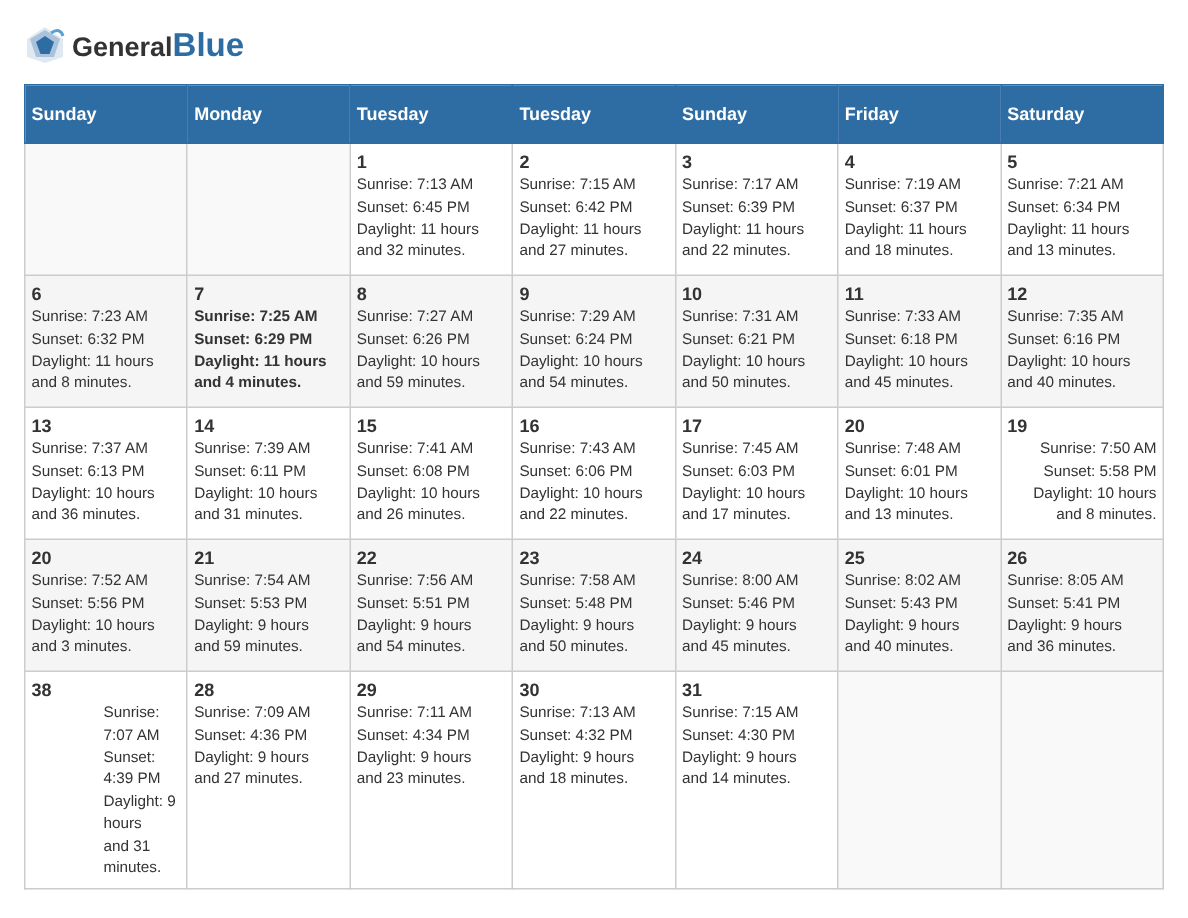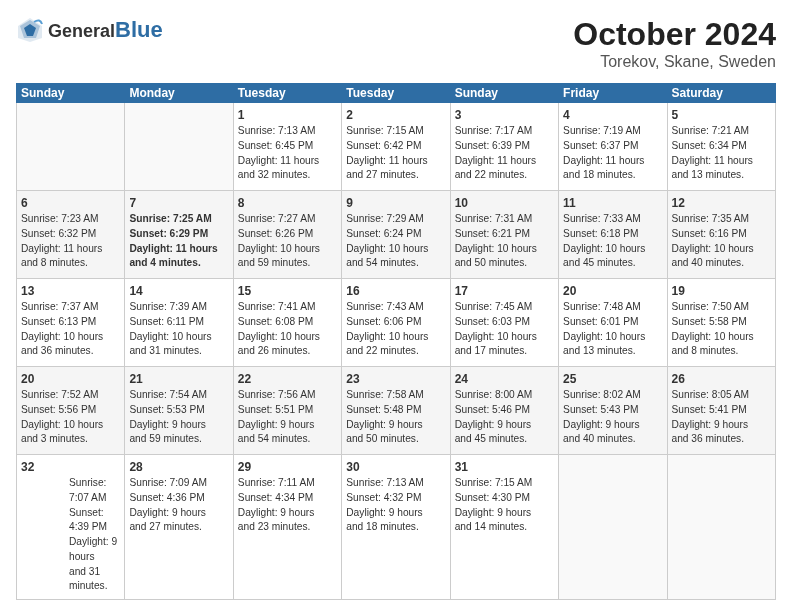--- a/index.html
+++ b/index.html
@@ -51,21 +51,21 @@
     table {
       width: 100%;
       border-collapse: collapse;
       table-layout: fixed;
     }
     thead tr th {
       background-color: #2e6da4;
       color: #fff;
       font-size: 12px;
       font-weight: bold;
-      padding: 2px 4px;
+      padding: 12px 4px;
       text-align: left;
       border: 1px solid #2e6da4;
     }
     tbody tr td {
       vertical-align: top;
       font-size: 10.5px;
       color: #333;
       padding: 5px 4px;
       border: 1px solid #ccc;
       height: 88px;
@@ -97,24 +97,20 @@
     <svg class="logo-icon" viewBox="0 0 28 28">
       <polygon points="14,2 26,10 26,22 14,26 2,22 2,10" fill="#2e6da4" opacity="0.15"></polygon>
       <polygon points="14,4 24,10 20,22 8,22 4,10" fill="#2e6da4" opacity="0.3"></polygon>
       <polygon points="14,8 20,12 17,20 11,20 8,12" fill="#2e6da4"></polygon>
       <path d="M18,6 Q24,2 26,8" stroke="#5a9fd4" fill="none" stroke-width="2"></path>
     </svg>
     <div>
       <span class="logo-text-general">General</span><span class="logo-text-blue">Blue</span>
     </div>
   </div>
-  <div class="title-block">
-    <h1>October 2024</h1>
-    <h2>Torekov, Skane, Sweden</h2>
-  </div>
 </div>
 
 <table>
   <thead>
     <tr>
     <th>Sunday</th>
         <th>Monday</th>
         <th>Tuesday</th>
         <th>Tuesday</th>
         <th>Sunday</th>
@@ -251,21 +247,21 @@
         </td>
         <td>
           <span class="day-num">20</span>
           <div class="cell-content" style="white-space: pre-line;">Sunrise: 7:48 AM
 Sunset: 6:01 PM
 Daylight: 10 hours
 and 13 minutes.</div>
         </td>
         <td>
           <span class="day-num">19</span>
-          <div class="cell-content" style="white-space: pre-line;">Sunrise: 7:50 AM
+          <div class="cell-content" style="white-space: pre-line; text-align: right;">Sunrise: 7:50 AM
 Sunset: 5:58 PM
 Daylight: 10 hours
 and 8 minutes.</div>
         </td>
       </tr>
       <tr>
         <td>
           <span class="day-num">20</span>
           <div class="cell-content" style="white-space: pre-line;">Sunrise: 7:52 AM
 Sunset: 5:56 PM
@@ -310,21 +306,21 @@
         <td>
           <span class="day-num">26</span>
           <div class="cell-content" style="white-space: pre-line;">Sunrise: 8:05 AM
 Sunset: 5:41 PM
 Daylight: 9 hours
 and 36 minutes.</div>
         </td>
       </tr>
       <tr>
         <td>
-          <span class="day-num">32</span>
+          <span class="day-num">38</span>
           <div class="cell-content" style="white-space: pre-line; margin-left: 48px;">Sunrise: 7:07 AM
 Sunset: 4:39 PM
 Daylight: 9 hours
 and 31 minutes.</div>
         </td>
         <td>
           <span class="day-num">28</span>
           <div class="cell-content" style="white-space: pre-line;">Sunrise: 7:09 AM
 Sunset: 4:36 PM
 Daylight: 9 hours

